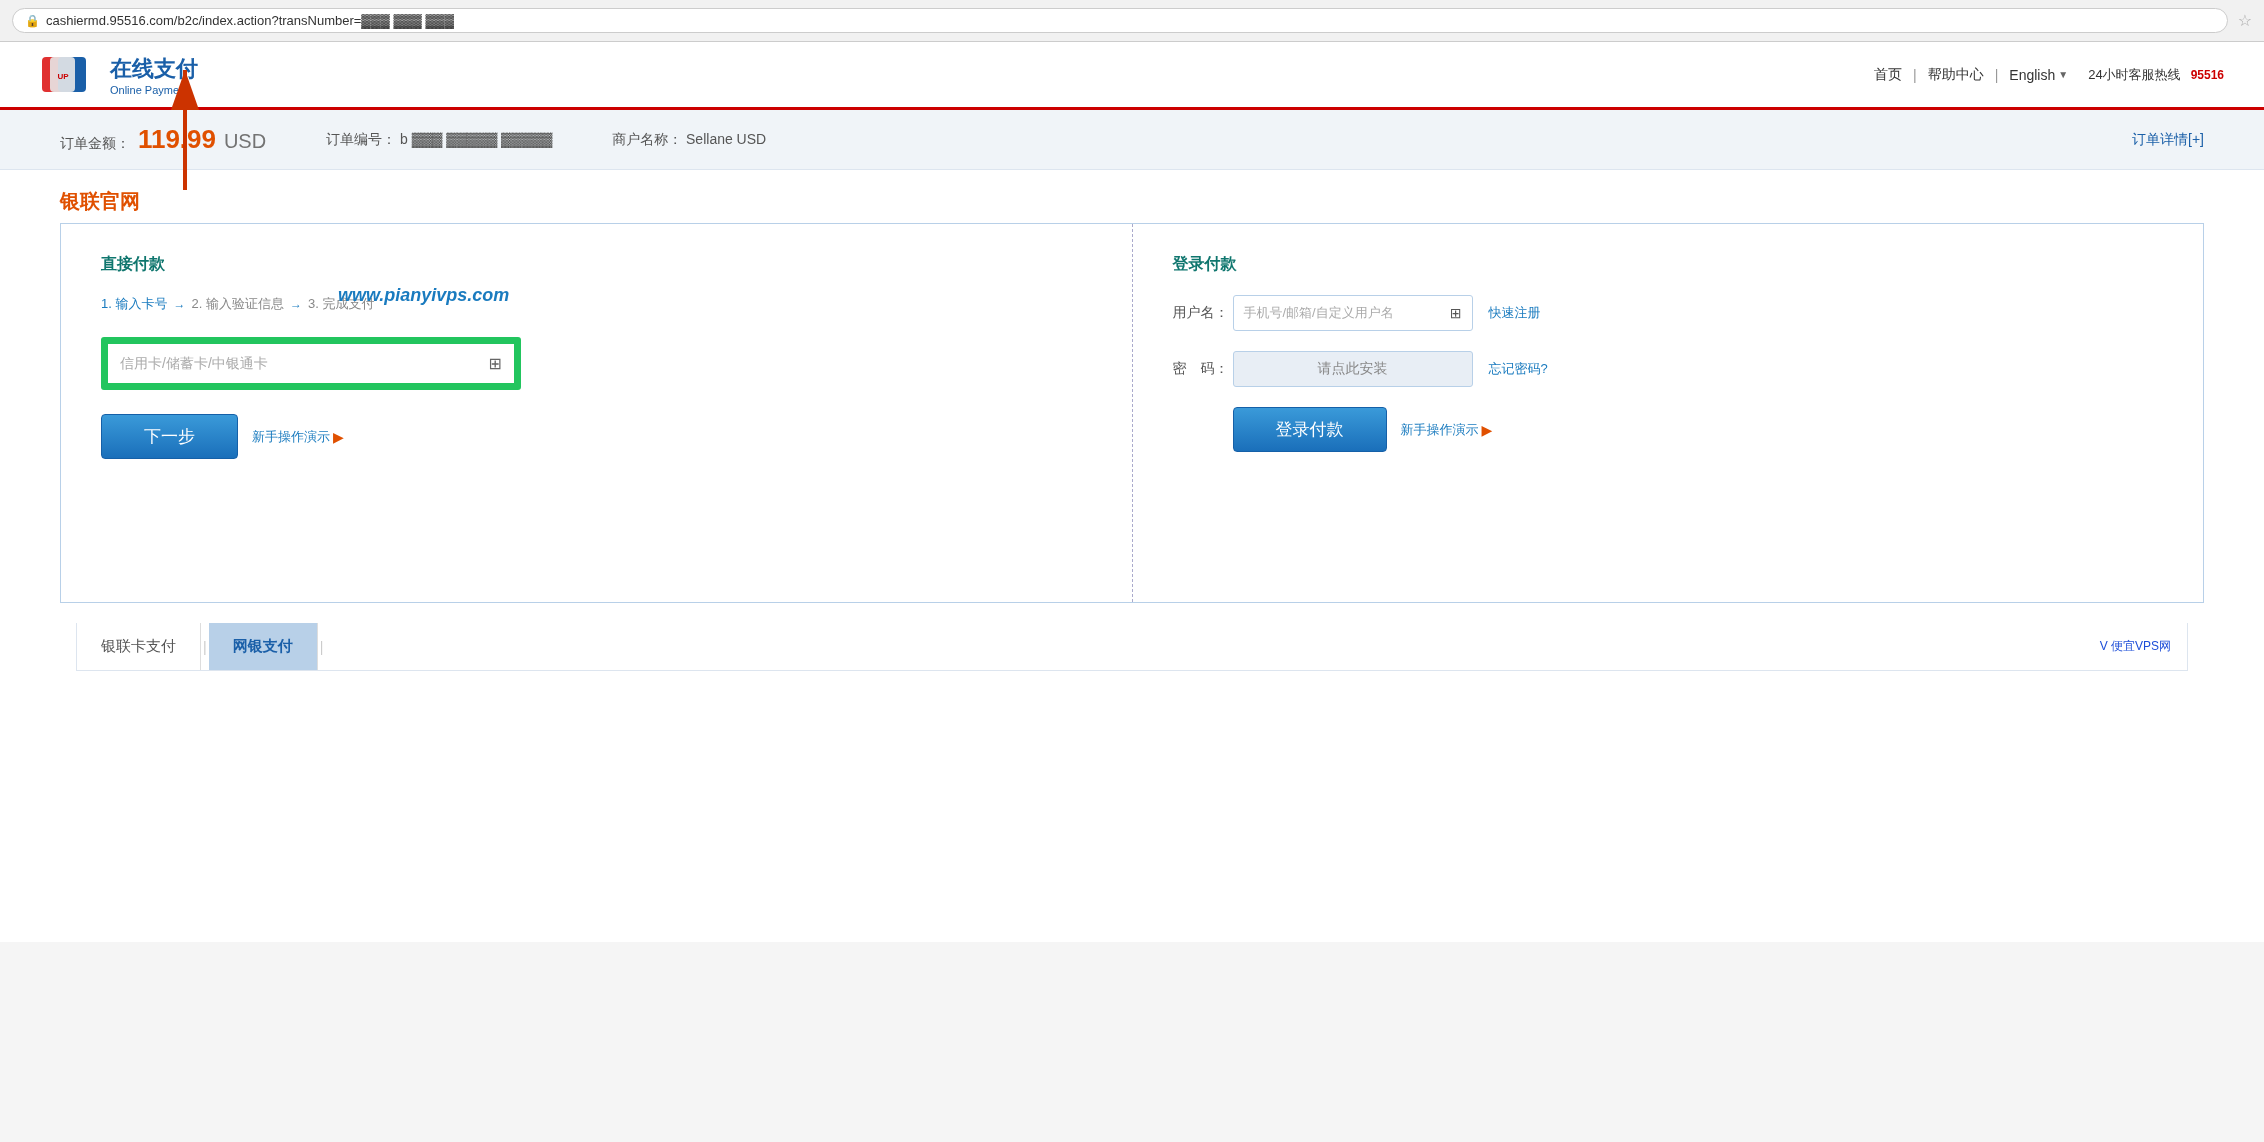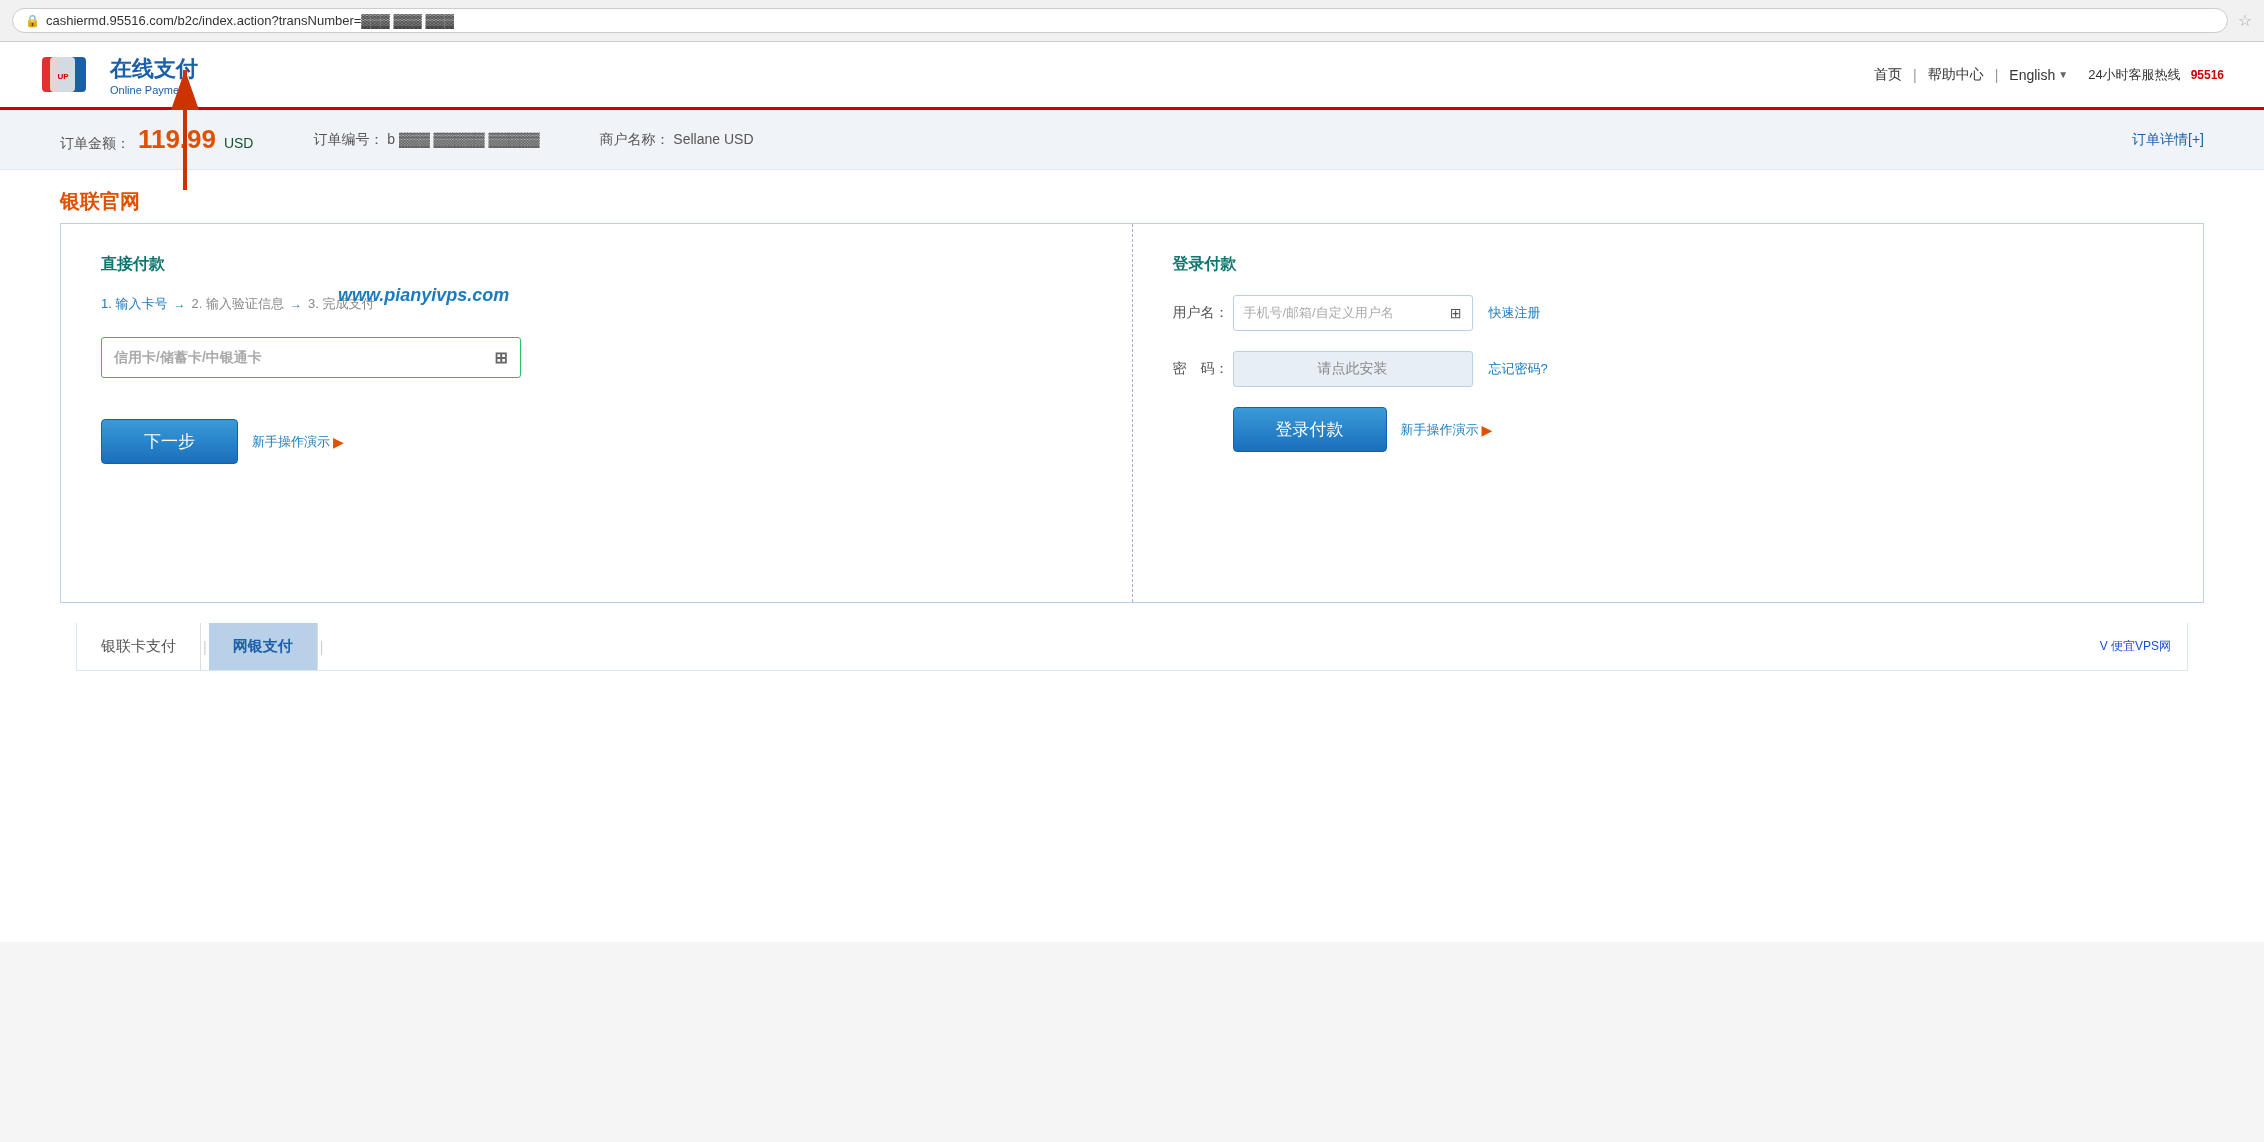--- a/index.html
+++ b/index.html
@@ -89,21 +89,21 @@
       background: #f0f4f8;
       border-bottom: 1px solid #dde5ef;
       padding: 14px 60px;
       display: flex;
       align-items: center;
       gap: 60px;
       font-size: 14px;
       color: #555;
     }
     .order-amount-value { color: #e05000; font-size: 26px; font-weight: bold; margin: 0 4px; }
-    .order-amount-currency { color: #14532d; font-size: 14px; }
+    .order-amount-currency { color: #737373; font-size: 20px; }
     .order-detail-link { margin-left: auto; color: #1a5fa8; cursor: pointer; text-decoration: none; }
 
     
     .section-label {
       color: #e05000;
       font-size: 20px;
       font-weight: bold;
       padding: 18px 60px 8px 60px;
     }
 
@@ -143,29 +143,28 @@
       font-size: 13px;
       margin-bottom: 24px;
     }
     .step-current { color: #1a7bbf; }
     .step-arrow { color: #1a7bbf; font-size: 12px; }
 
     
     .card-input-row {
       display: flex;
       align-items: center;
-      border: 1px solid #22c55e;
+      border: 7px solid #22c55e;
       border-radius: 3px;
       background: white;
       padding: 10px 12px;
-      margin-bottom: 41px;
+      margin-bottom: 24px;
       width: 100%;
       max-width: 420px;
       position: relative;
-      font-weight: bold;
     }
     .card-input-placeholder {
       color: #aaa;
       font-size: 14px;
       flex: 1;
     }
     .card-input-icon {
       color: #666;
       font-size: 16px;
       cursor: pointer;

